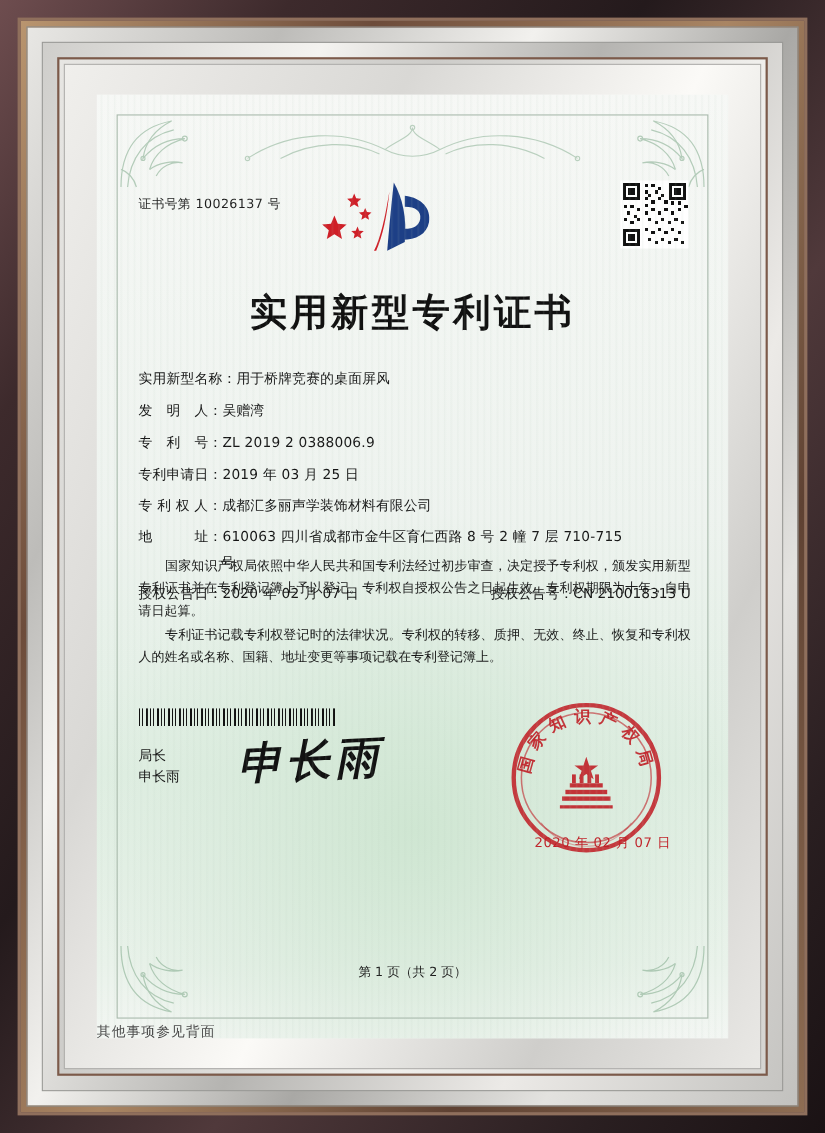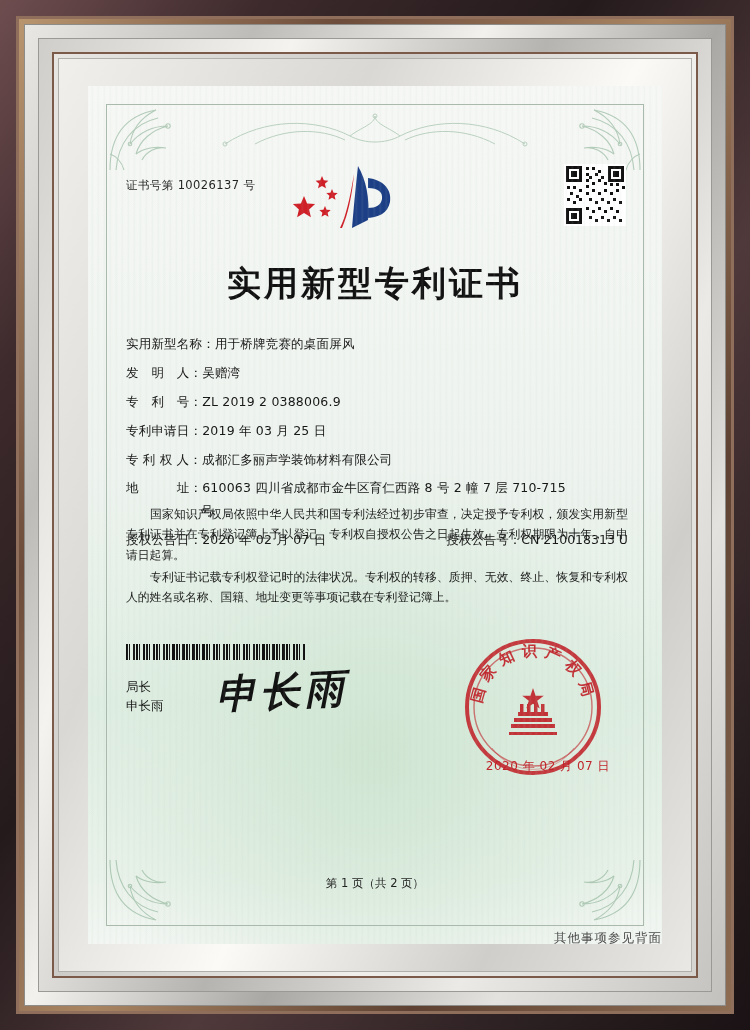--- a/index.html
+++ b/index.html
@@ -254,21 +254,21 @@
     position: absolute;
     left: 0; right: 0; top: 790px;
     text-align: center;
     font-size: 11.5px;
     color: #1a1a1a;
   }
   .footnote-outer {
     position: absolute;
     left: 88px; width: 574px;
     top: 930px;
-    text-align: right;
+    text-align: left;
     font-size: 12.5px;
     color: #4a4a4a;
     letter-spacing: 1px;
   }
 </style>
 </head>
 <body>
 
 <div class="frame-outer"></div>
 <div class="frame-bevel1"></div>

